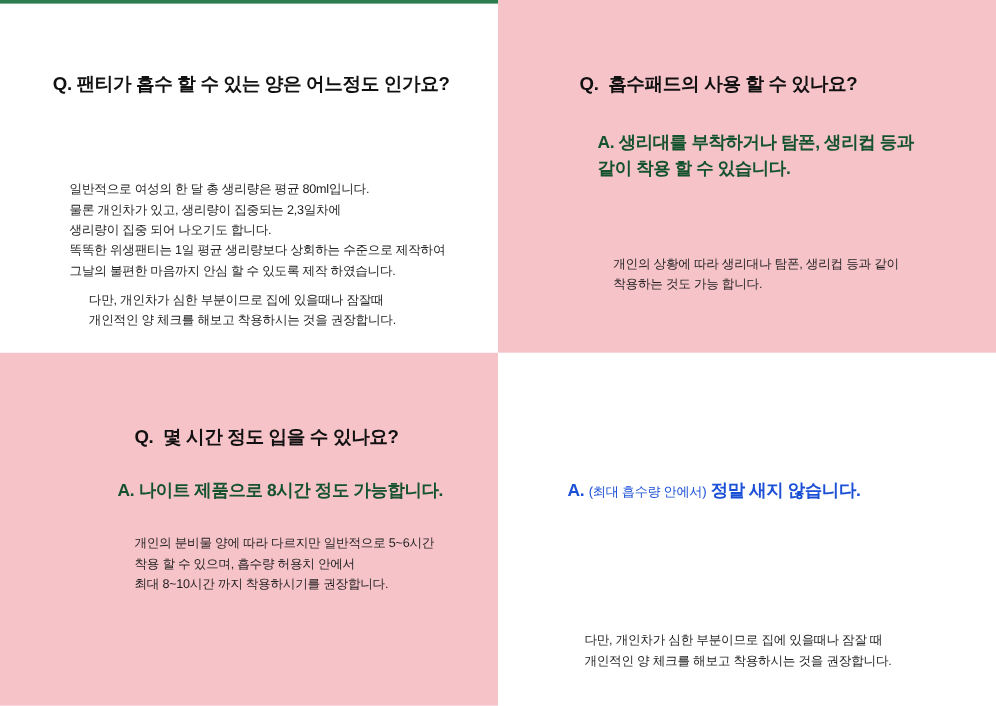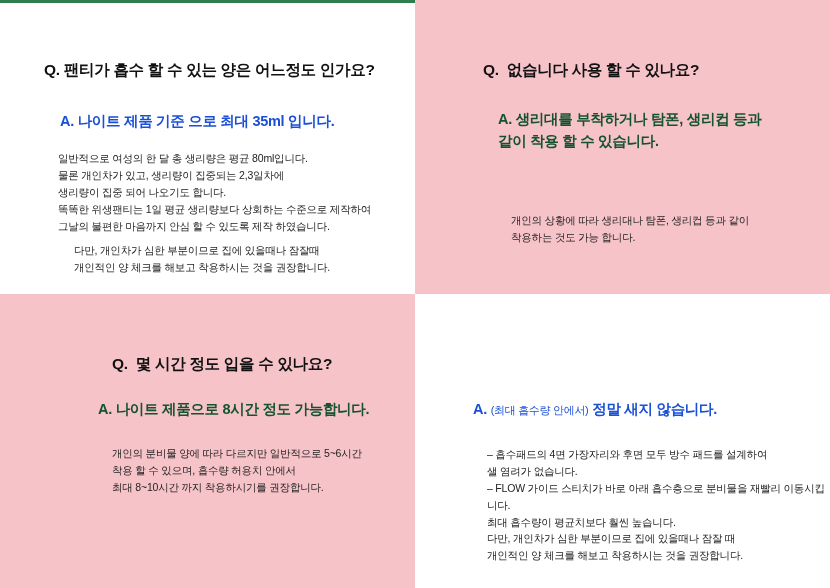--- a/index.html
+++ b/index.html
@@ -97,56 +97,51 @@
 </style>
 </head>
 <body>
 
 <div class="page">
 
   <section class="panel white" id="p1">
     <div class="edge-top"></div>
     <div class="inner">
       <div class="q">Q. 팬티가 흡수 할 수 있는 양은 어느정도 인가요?</div>
-      <div class="a blue">A.  나이트 제품 기준 으로 최대 35ml 입니다.</div>
       <div class="body-text b1">일반적으로 여성의 한 달 총 생리량은 평균 80ml입니다.
 물론 개인차가 있고, 생리량이 집중되는 2,3일차에
 생리량이 집중 되어 나오기도 합니다.
 똑똑한 위생팬티는 1일 평균 생리량보다 상회하는 수준으로 제작하여
 그날의 불편한 마음까지 안심 할 수 있도록 제작 하였습니다.</div>
       <div class="body-text b2">다만, 개인차가 심한 부분이므로 집에 있을때나 잠잘때
 개인적인 양 체크를 해보고 착용하시는 것을 권장합니다.</div>
     </div>
   </section>
 
   <section class="panel pink" id="p2">
     <div class="inner">
-      <div class="q">Q.  없습니다 사용 할 수 있나요?</div>
+      <div class="q">Q.  흡수패드의 사용 할 수 있나요?</div>
       <div class="a white-text">A.  생리대를 부착하거나 탐폰, 생리컵 등과
      같이 착용 할 수 있습니다.</div>
       <div class="body-text dark b1">개인의 상황에 따라 생리대나 탐폰, 생리컵 등과 같이
 착용하는 것도 가능 합니다.</div>
     </div>
   </section>
 
   <section class="panel pink" id="p3">
     <div class="inner">
       <div class="q">Q.  몇 시간 정도 입을 수 있나요?</div>
       <div class="a white-text">A.  나이트 제품으로 8시간 정도 가능합니다.</div>
       <div class="body-text dark b1">개인의 분비물 양에 따라 다르지만 일반적으로 5~6시간
 착용 할 수 있으며, 흡수량 허용치 안에서
 최대 8~10시간 까지 착용하시기를 권장합니다.</div>
     </div>
   </section>
 
   <section class="panel white" id="p4">
     <div class="inner">
       <div class="a blue">A. <span class="small">(최대 흡수량 안에서)</span> 정말 새지 않습니다.</div>
-      <div class="body-text b1">– 흡수패드의 4면 가장자리와 후면 모두 방수 패드를 설계하여
-   샐 염려가 없습니다.
-– FLOW 가이드 스티치가 바로 아래 흡수층으로 분비물을 재빨리 이동시킵니다.
-   최대 흡수량이 평균치보다 훨씬 높습니다.</div>
       <div class="body-text b2">다만, 개인차가 심한 부분이므로 집에 있을때나 잠잘 때
 개인적인 양 체크를 해보고 착용하시는 것을 권장합니다.</div>
     </div>
   </section>
 
 </div>
 
 </body></html>

